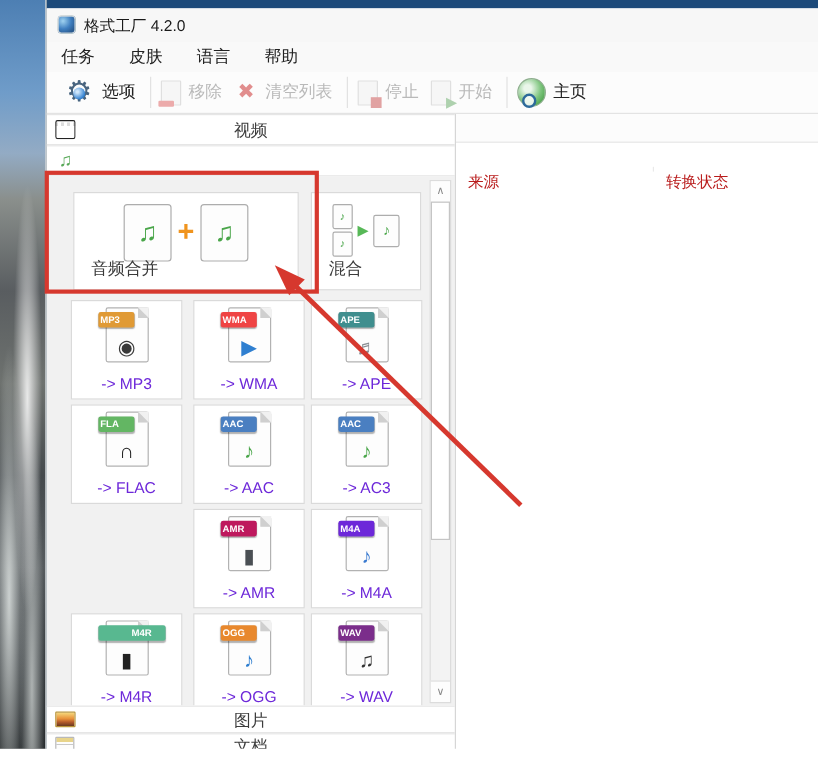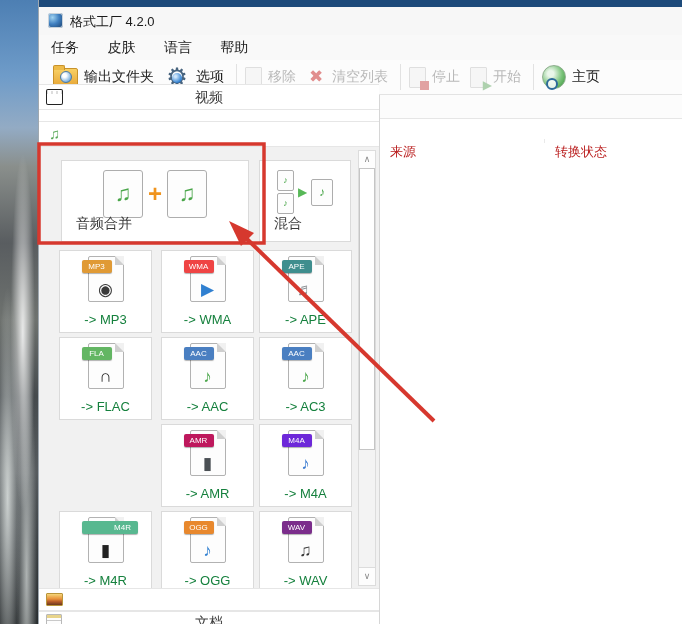--- a/index.html
+++ b/index.html
@@ -90,24 +90,24 @@
   .mix-arrow{font-size:12px;color:#57b857;margin:0 1px;}
   .midpage{position:relative;width:20px;height:25px;background:#fdfdfd;border:1px solid #adadad;
     border-radius:2px;text-align:center;font-size:12px;line-height:25px;color:#4aa64a;}
 
   .conv{position:absolute;width:93px;height:83px;background:#fff;border:1px solid #dadada;box-sizing:border-box;}
   .page{position:relative;width:34px;height:44px;margin:5px auto 0;background:#fdfdfd;
     border:1px solid #b2b2b2;border-radius:2px;}
   .fold{position:absolute;top:-1px;right:-1px;width:0;height:0;
     border-top:9px solid #f1f1f1;border-left:9px solid #cfcfcf;}
   .badge{position:absolute;top:3px;left:-7px;min-width:26px;height:13px;line-height:13px;
-    font-size:8px;font-weight:normal;color:#fff;text-align:center;border-radius:2px;padding:0 2px;
+    font-size:8px;font-weight:bold;color:#fff;border-radius:2px;padding:0 2px;
     box-shadow:0 1px 1px rgba(0,0,0,.3);}
   .glyph{position:absolute;bottom:1px;left:0;right:0;text-align:center;font-size:17px;line-height:20px;}
-  .conv-label{position:absolute;left:0;bottom:5px;width:100%;text-align:center;font-size:13px;color:#15803d;}
+  .conv-label{position:absolute;left:0;bottom:5px;width:100%;text-align:center;font-size:13px;color:#6d28d9;}
 
   
   .sb{position:absolute;left:319px;top:3px;width:18px;height:436px;background:#f3f3f3;
     border:1px solid #dcdcdc;box-sizing:border-box;}
   .sb-btn{position:absolute;left:0;width:16px;height:17px;background:#fdfdfd;text-align:center;
     font-size:9px;line-height:17px;color:#888;}
   .sb-up{top:0;border-bottom:1px solid #dcdcdc;}
   .sb-down{bottom:0;border-top:1px solid #dcdcdc;}
   .sb-thumb{position:absolute;left:0;top:17px;width:14px;height:280px;background:#fff;
     border:1px solid #c5c5c5;}
@@ -146,24 +146,20 @@
 
     <div class="menubar">
       <span class="menu-item">任务</span>
       <span class="menu-item">皮肤</span>
       <span class="menu-item">语言</span>
       <span class="menu-item">帮助</span>
     </div>
 
     <div class="toolbar">
       <span class="tbtn">
-        <span class="ic ic-folder"></span>
-        <span>输出文件夹</span>
-      </span>
-      <span class="tbtn">
         <span class="ic ic-gear">⚙</span>
         <span>选项</span>
       </span>
       <span class="tsep"></span>
       <span class="tbtn disabled">
         <span class="ic ic-page dim">
             <span class="ic-minusbar"></span>
           </span>
         <span>移除</span>
       </span>
@@ -184,21 +180,21 @@
           </span>
         <span>开始</span>
       </span>
       <span class="tsep"></span>
       <span class="tbtn">
         <span class="ic ic-home"></span>
         <span>主页</span>
       </span>
     </div>
 
-    <div class="cat-row" style="top:84px">
+    <div class="cat-row" style="top:95px">
       <span class="cat-ic ic-film"></span>
       <span class="cat-label">视频</span>
     </div>
     <div class="cat-row" style="top:121px">
       <span class="cat-ic ic-note">♫</span>
     </div>
 
     <div class="grid">
 
       <div class="bigbtn" style="left:22px;top:13px;width:188px;height:82px">
@@ -316,20 +312,21 @@
 
       <div class="sb">
         <div class="sb-btn sb-up">∧</div>
         <div class="sb-thumb"></div>
         <div class="sb-btn sb-down">∨</div>
       </div>
     </div>
 
     <div class="cat-row" style="top:588px;height:23px">
       <span class="cat-ic ic-photo" style="height:13px;top:4px"></span>
+      <span class="cat-label" style="top:3px">图片</span>
     </div>
     <div class="cat-row" style="top:611px;height:21px">
       <span class="cat-ic ic-doc" style="top:2px"></span>
       <span class="cat-label" style="top:2px">文档</span>
     </div>
 
     <div class="rpanel">
       <div class="thead">
         <div class="th" style="width:165px">来源</div>
         <div class="th" style="flex:1;border-right:none">转换状态</div>

